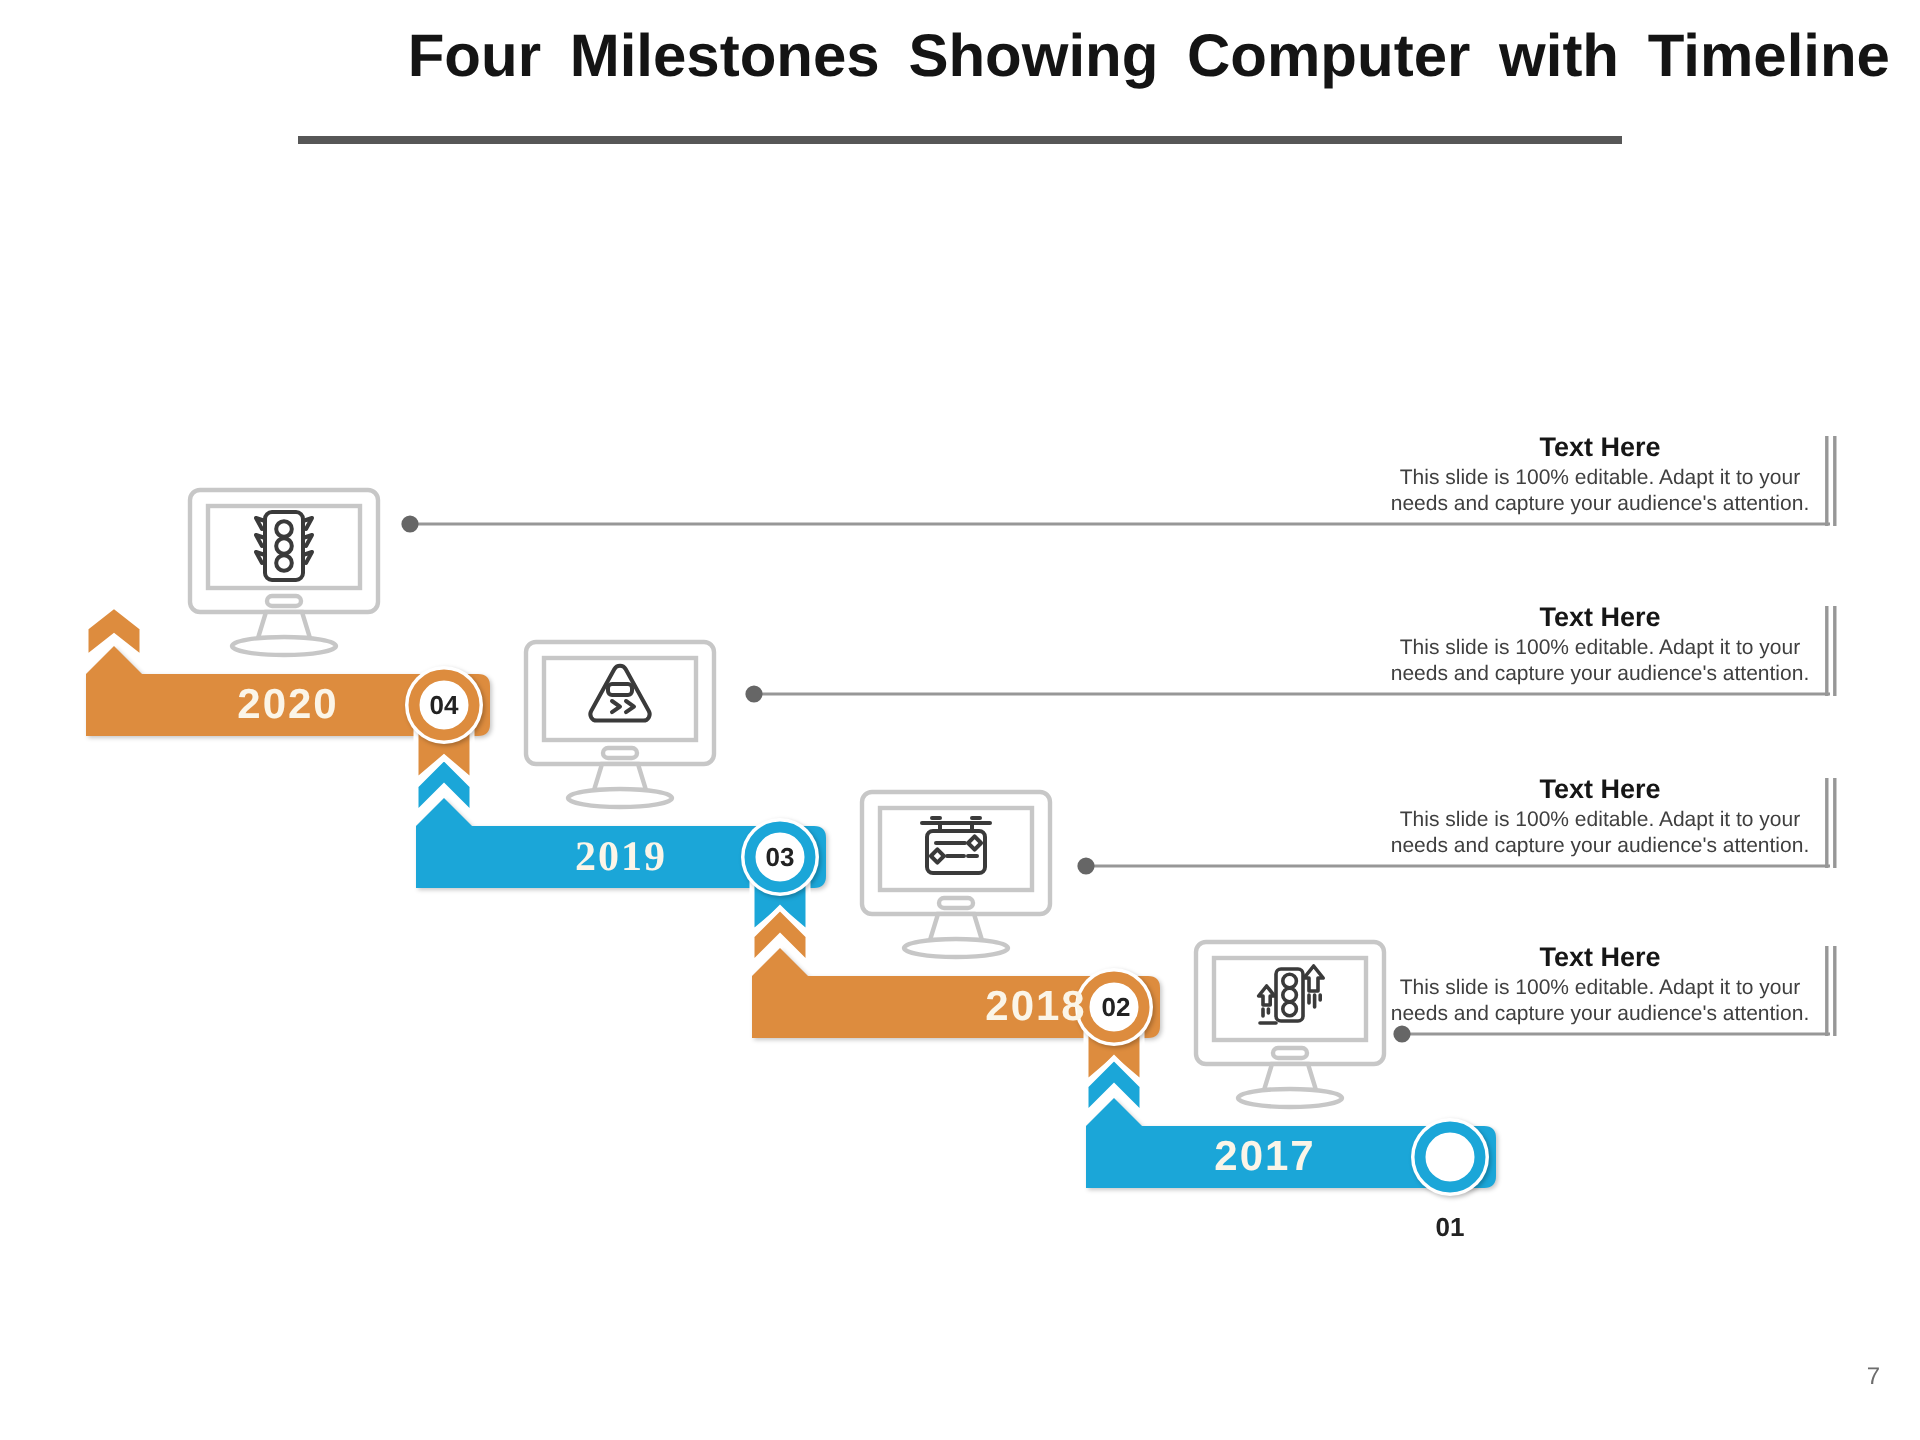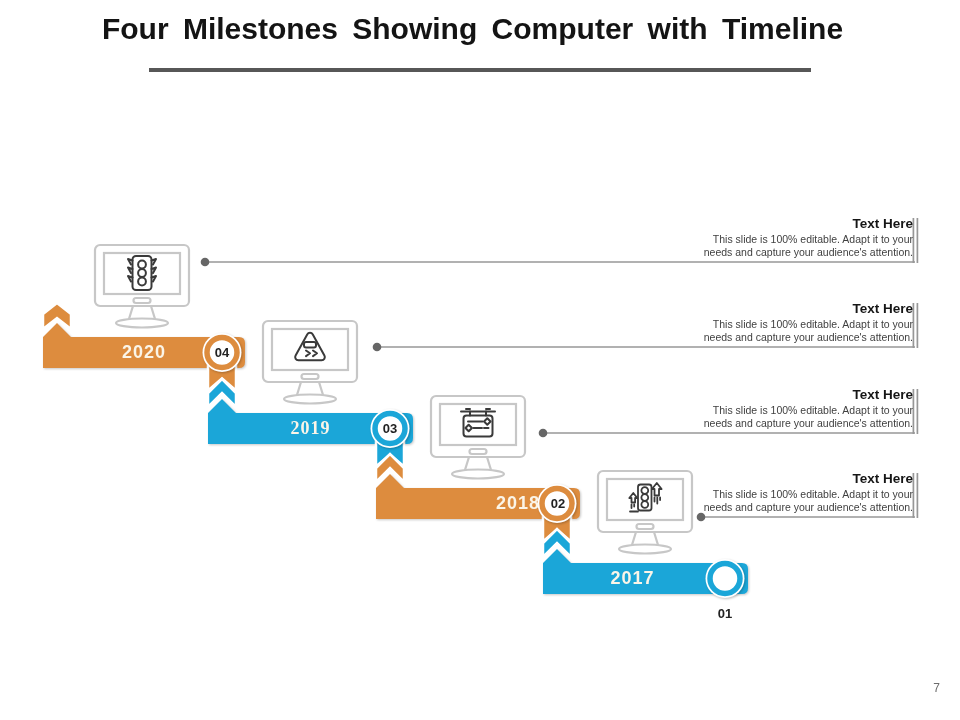--- a/index.html
+++ b/index.html
@@ -1,36 +1,36 @@
 <!DOCTYPE html>
 <html><head>
 <meta charset="utf-8">
 <style>
   html,body{margin:0;padding:0;background:#e9e9e9;}
   .slide{
     position:relative;width:960px;height:720px;background:#ffffff;overflow:hidden;
     font-family:"Liberation Sans",sans-serif;margin:0 auto;
   }
   .slide-title{
-    position:absolute;left:0;right:15px;top:12px;margin:0;text-align:center;
+    position:absolute;left:0;right:15px;top:12px;margin:0;text-align:right;
     font-size:30px;font-weight:700;color:#141414;letter-spacing:0px;word-spacing:6px;
   }
   .title-underline{
     position:absolute;left:149px;top:68px;width:662px;height:3.5px;background:#575757;
   }
   .art{position:absolute;left:0;top:0;}
   .year-label{
     position:absolute;height:31px;line-height:31px;text-align:center;
-    font-size:18px;font-weight:700;color:#FBF5E8;letter-spacing:1px;
+    font-size:21px;font-weight:700;color:#FBF5E8;letter-spacing:1px;
   }
   .badge-label{
     position:absolute;width:32px;height:30px;line-height:30px;text-align:center;
     font-size:13px;font-weight:700;color:#222222;
   }
-  .callout{position:absolute;right:47px;width:226px;text-align:right;}
+  .callout{position:absolute;right:47px;width:226px;text-align:center;}
   .callout-title{font-size:13.5px;font-weight:700;color:#161616;line-height:16px;}
   .callout-desc{font-size:10.5px;color:#3f3f3f;line-height:13px;margin-top:1px;}
   .page-number{
     position:absolute;right:20px;top:681px;font-size:12px;color:#6d6d6d;
   }
   .banner-shadow{filter:drop-shadow(1px 1.5px 1px rgba(0,0,0,0.22));}
   .badge-shadow{filter:drop-shadow(1px 1.5px 1px rgba(0,0,0,0.25));}
 </style>
 </head>
 <body>

